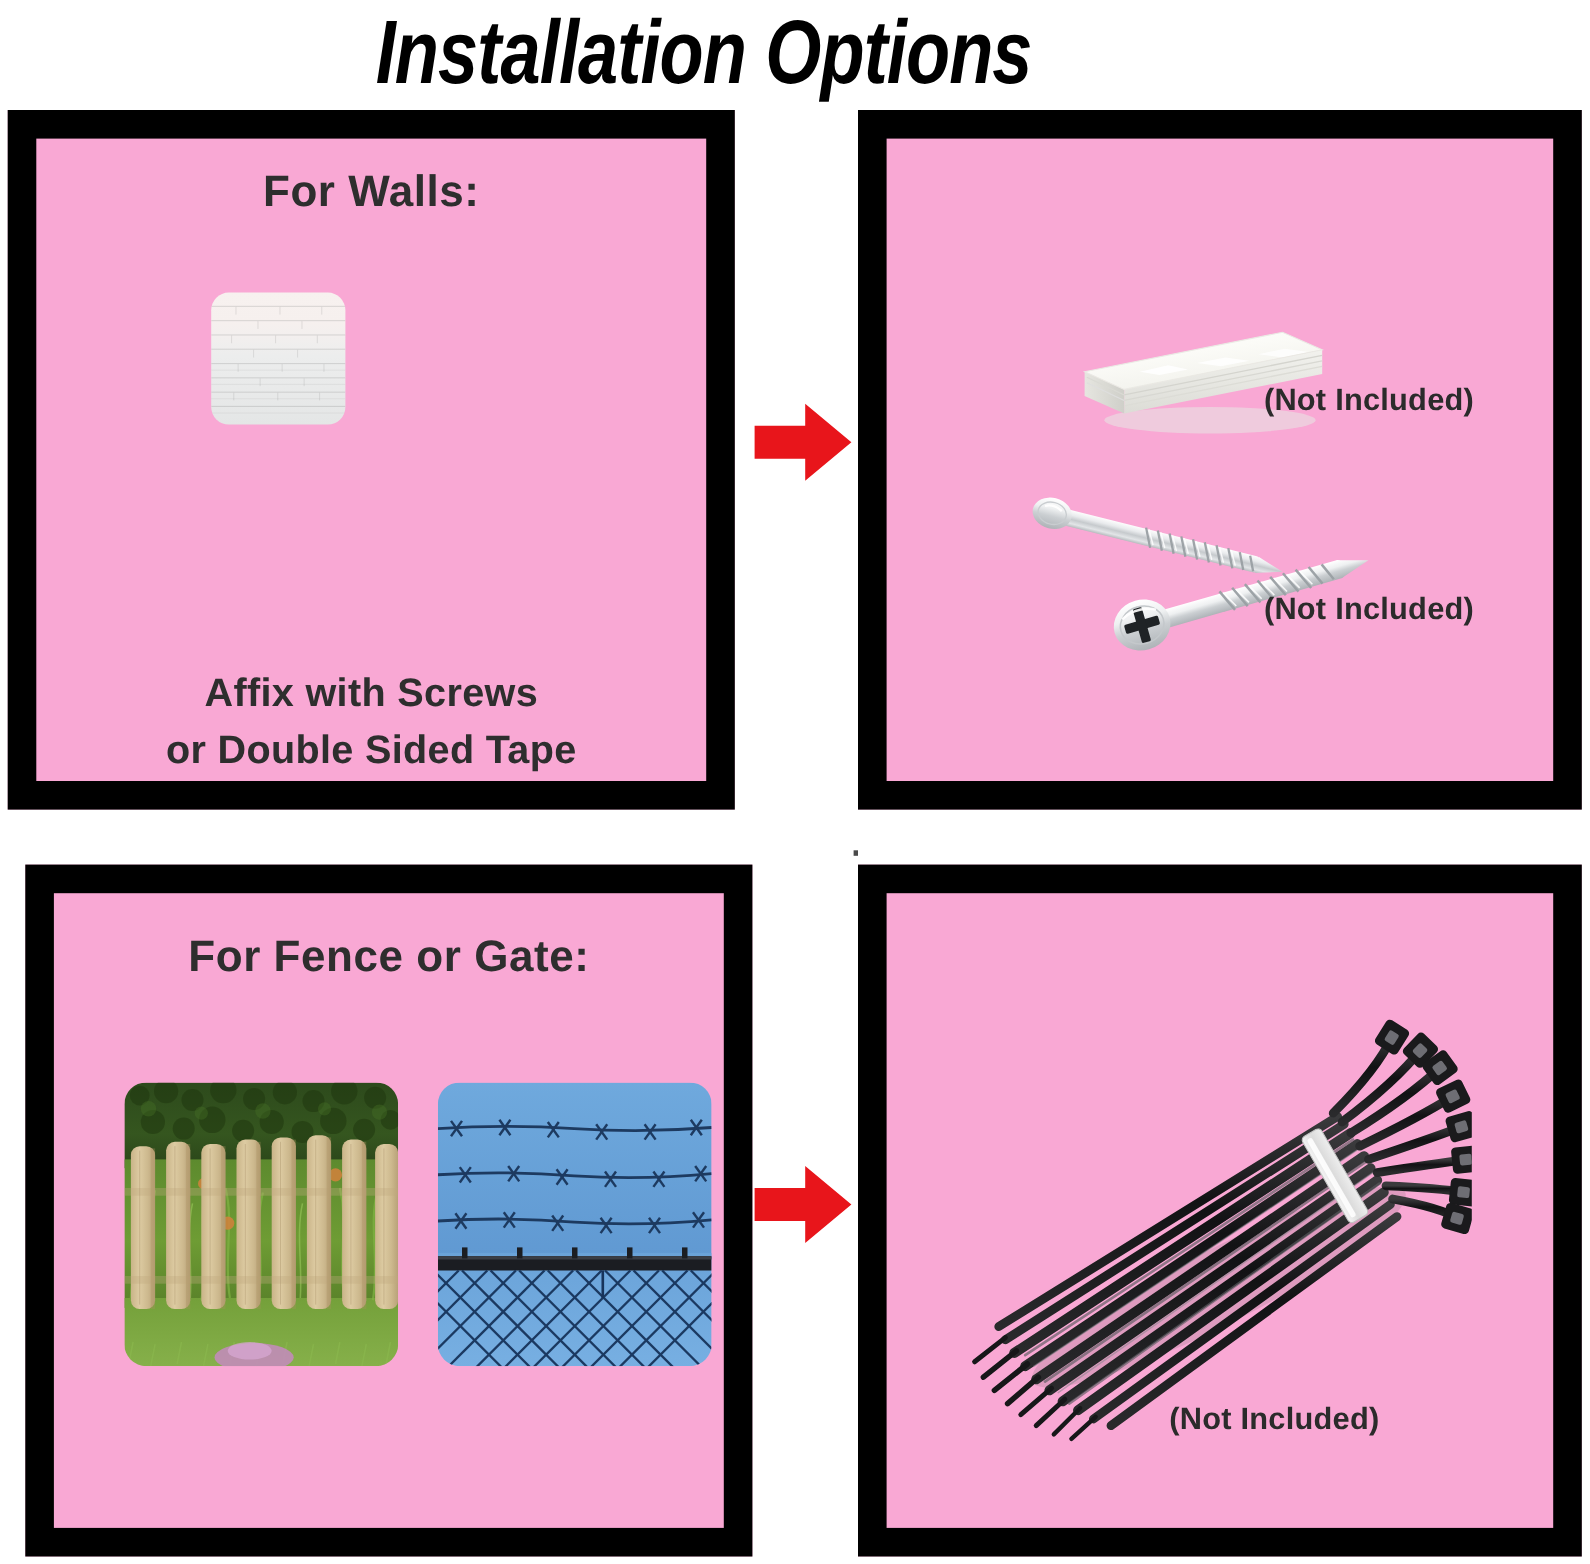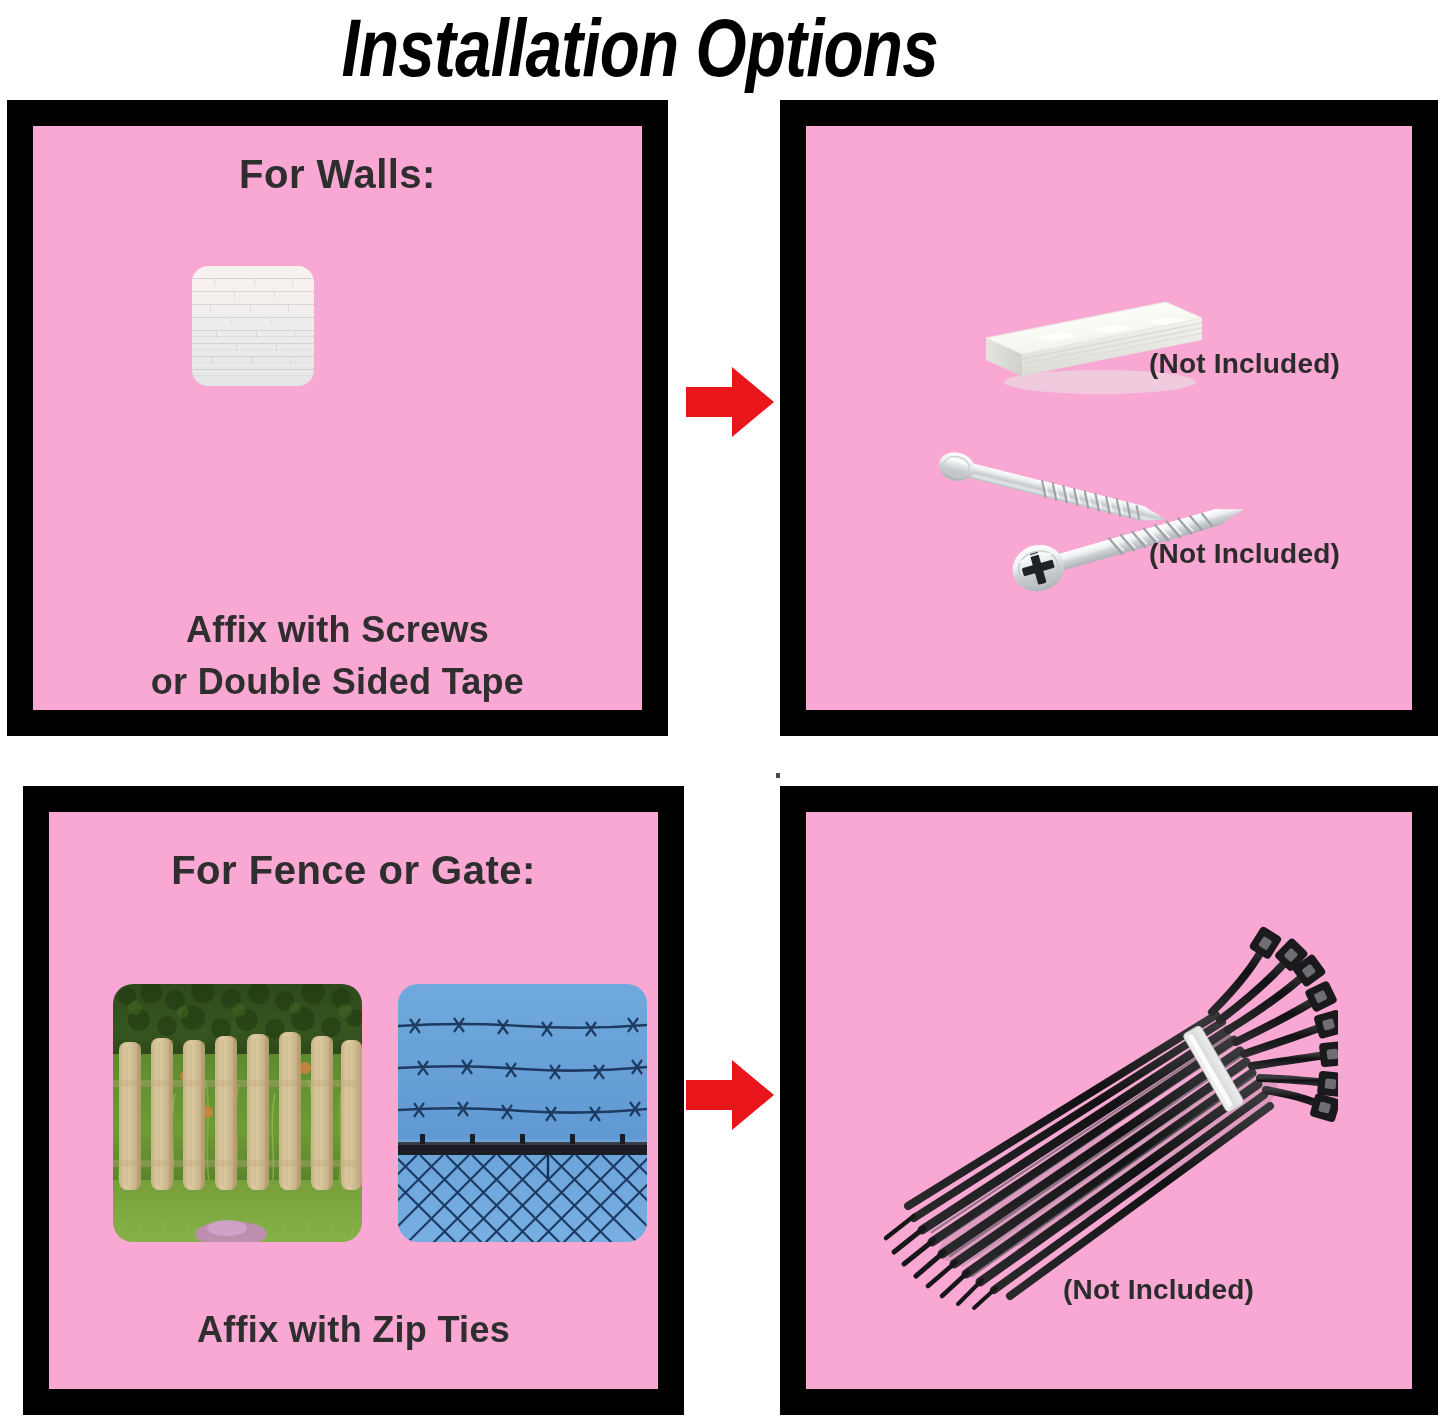--- a/index.html
+++ b/index.html
@@ -621,23 +621,20 @@
             <path d="M97,171 L-23,291"></path>
           <path d="M71,171 L-49,291"></path>
             <path d="M45,171 L-75,291"></path>
           <path d="M19,171 L-101,291"></path>
         </g>
 
         <path d="M150,171 L150,196" stroke="#17335a" stroke-width="2.4" fill="none"></path>
       </svg>
     </div>
 
-    <div class="panel-caption" style="top: 492px;">
-      <div>Affix with Zip Ties</div>
-    </div>
 
   </div>
 </div>
 
 <svg class="red-arrow" id="arrow-bottom" viewBox="0 0 92 82">
   <path d="M2,26 L48,26 L48,6 L90,41 L48,76 L48,56 L2,56 Z" fill="#E8151B"></path>
 </svg>
 
 <div class="panel" id="panel-zipties">
   <div class="panel-inner">

